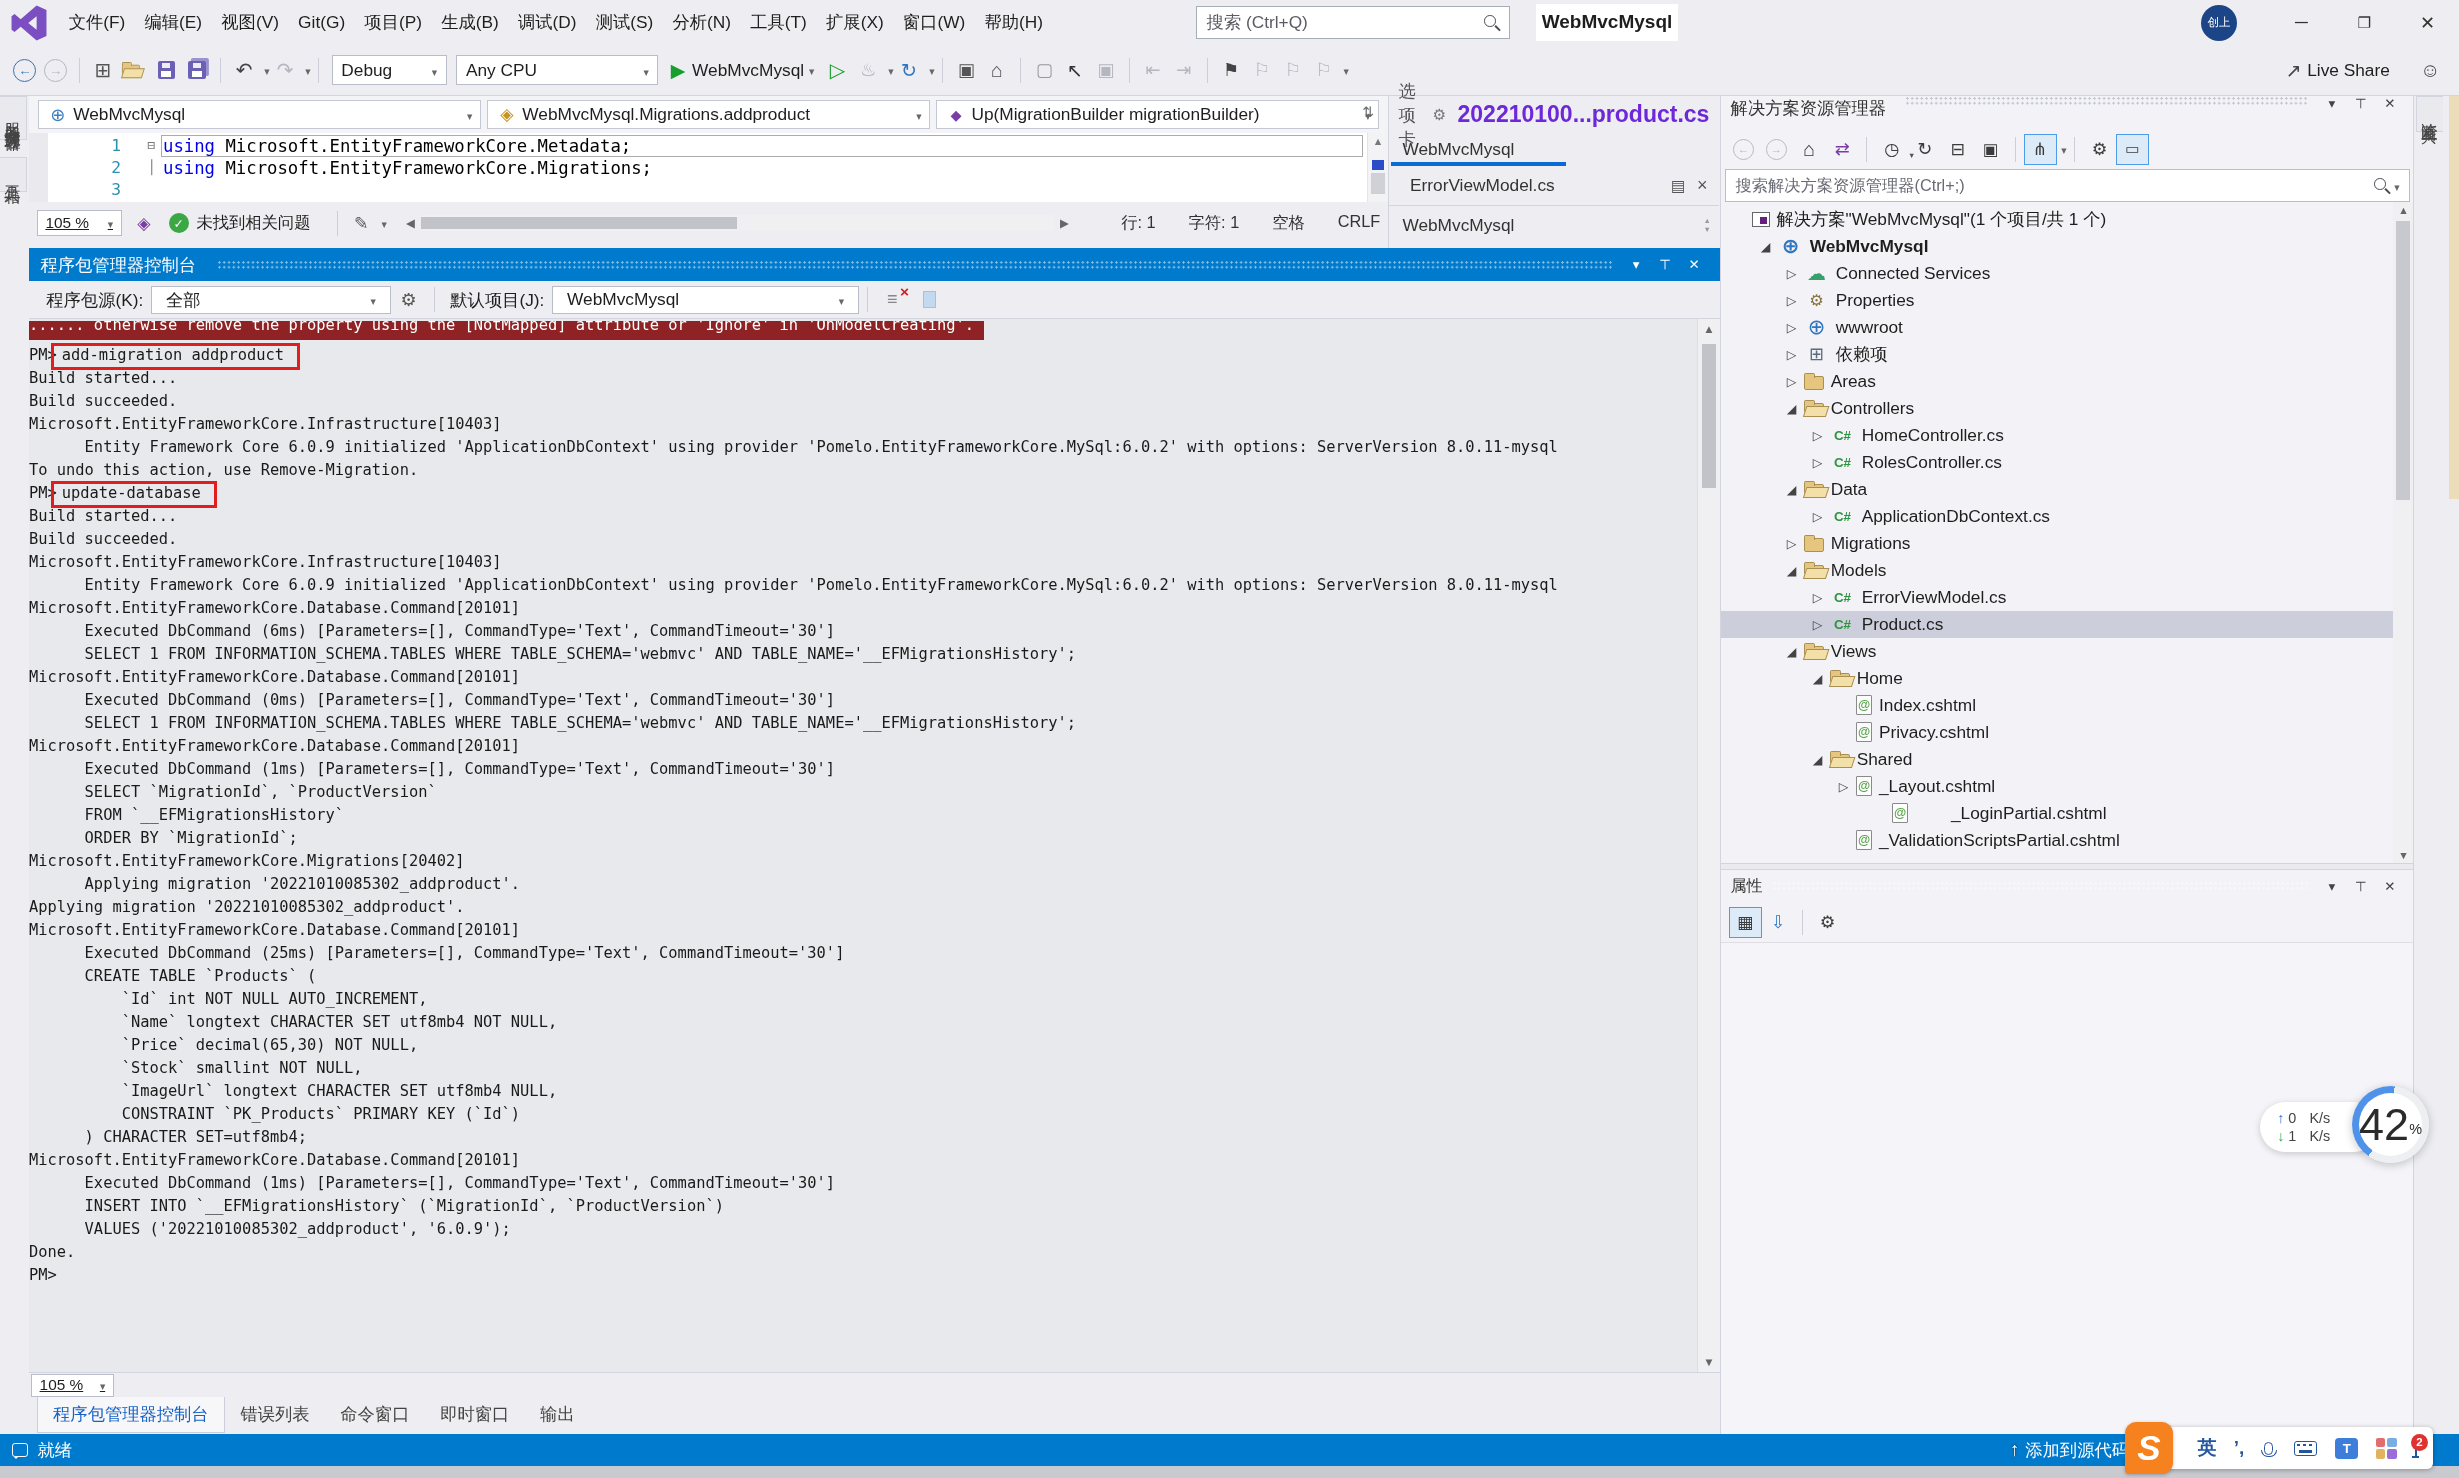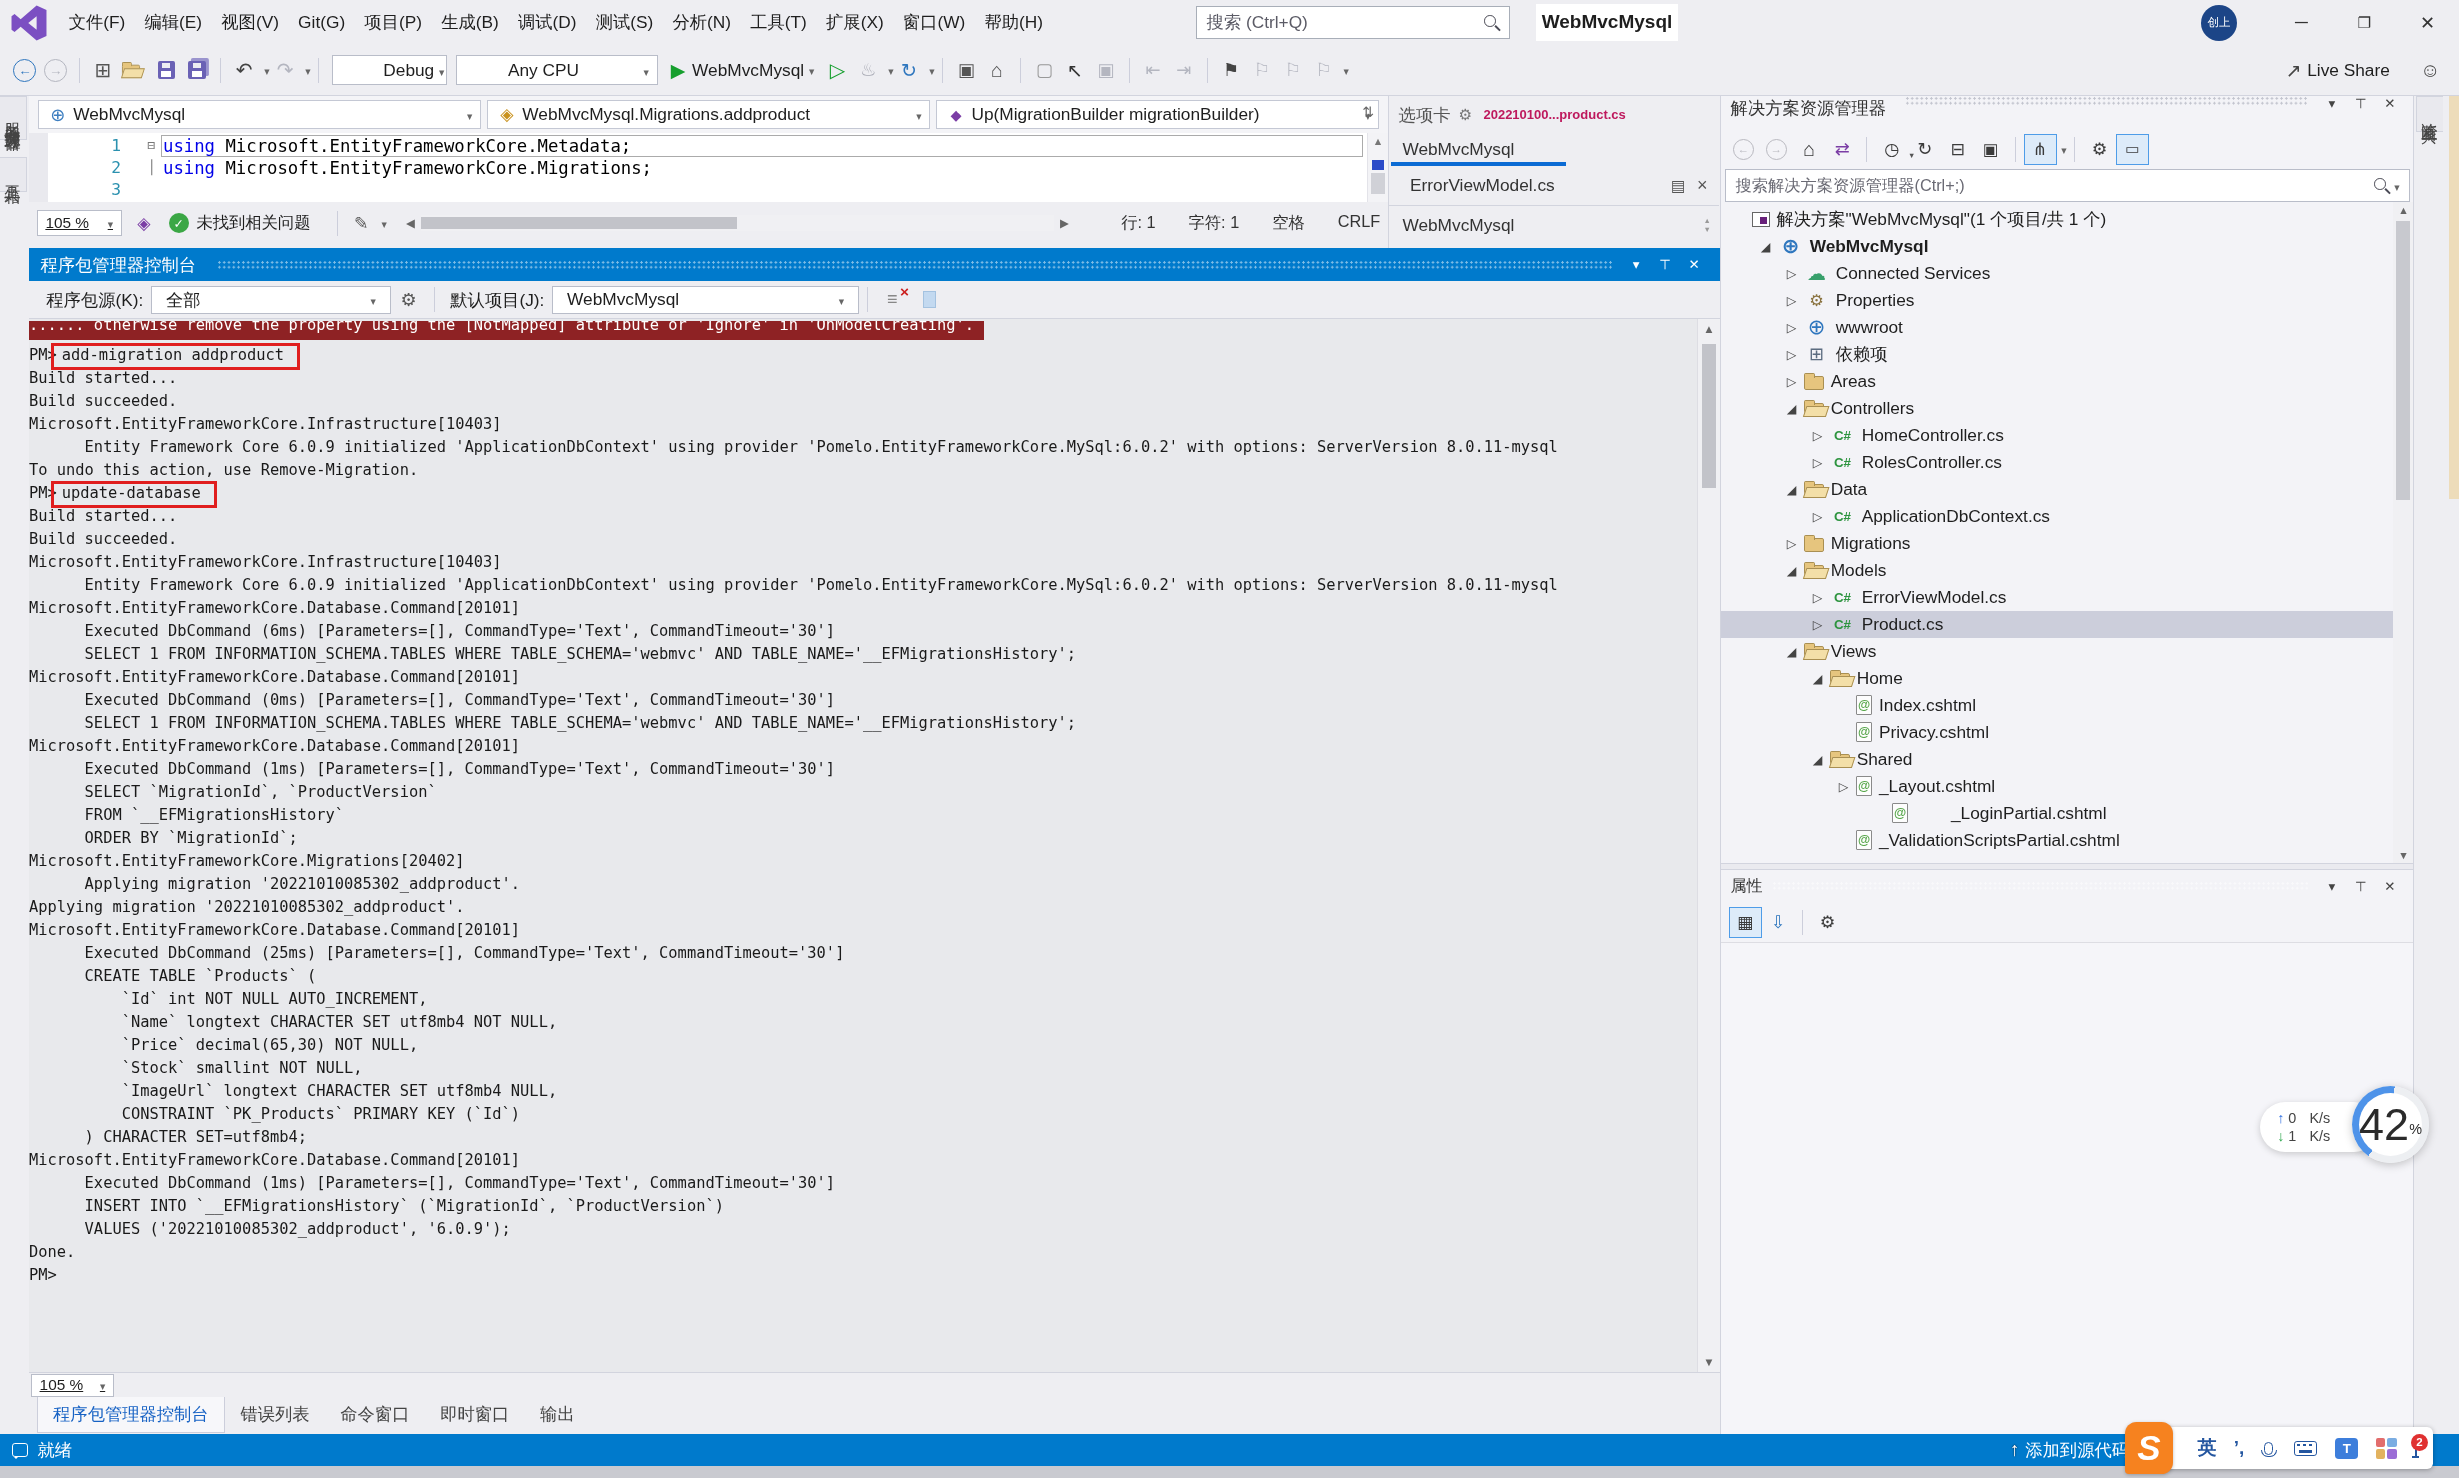--- a/index.html
+++ b/index.html
@@ -41,21 +41,21 @@
     display:flex; align-items:center; justify-content:center; font-size:13.4px; }
   .i-newproj::before { content:"⊞"; font-size:20px; color:#555; }
   .flop { width:17.3px; height:17.3px; background:#6A61B5; border-radius:1.9px; position:relative; }
   .flop::before { content:""; position:absolute; top:1.9px; left:4.8px; right:4.8px; height:4.8px; background:#EDEDF2; }
   .flop::after { content:""; position:absolute; bottom:1.9px; left:3.8px; right:3.8px; height:5.8px; background:#FFF; }
   .flop.all { box-shadow:2.9px -2.9px 0 0 #9A94CE; }
   .i-undo::before { content:"↶"; font-size:20px; color:#444; }
   .i-redo::before { content:"↷"; font-size:20px; color:#B4B6C0; }
   .ddbox { height:30px; background:#FFF; border:1px solid #B9BDC9; display:flex; align-items:center;
     padding:0 8.6px; font-size:17.3px; margin:0 4.8px; }
-  .ddbox .lbl { flex:1;margin-left:42px; }
+  .ddbox .lbl { flex:1; }
   .runbtn { display:flex; align-items:center; margin:0 7.7px; }
   .i-play::before { content:"▶"; color:#169F2E; font-size:19px; margin-right:6.7px; }
   .runlbl { font-size:17.3px; color:#1E1E1E; }
   .i-playo::before { content:"▷"; color:#169F2E; font-size:20px; }
   .i-flame::before { content:"♨"; color:#A8AAB4; font-size:18px; }
   .i-refresh::before { content:"↻"; color:#2E76BE; font-size:19px; }
   .i-findwin::before { content:"▣"; color:#555; }
   .i-homewin::before { content:"⌂"; color:#555; font-size:20px; }
   .i-seldash::before { content:"▢"; color:#999; }
   .i-cursor::before { content:"↖"; color:#333; font-size:19px; }
@@ -120,21 +120,21 @@
   .htrack { flex:1; height:16.3px; background:#F0F0F3; position:relative; }
   .hthumb { position:absolute; left:0; top:1.9px; height:12.5px; width:50%; background:#C2C3C9; }
   .posinfo { display:flex; font-size:16.3px; color:#333; }
   .posinfo span { margin-left:33px; white-space:nowrap; }
 
   
   #tabwell { position:absolute; left:1388px; top:96px; width:331px; height:152px; border-left:1px solid #D2D4DE; background:#EEEEF2; }
   .twA { height:37px; display:flex; align-items:center; padding:0 9.6px; }
   .twhdr { font-size:17.3px; color:#555; margin-right:7.7px; }
   .i-gear::before { content:"⚙"; color:#777; font-size:15.4px; }
-  .twactive { font-weight:bold; font-size:13px; color:#be185d; margin-left:11.5px; white-space:nowrap; }
+  .twactive { font-weight:bold; font-size:23px; color:#6d28d9; margin-left:11.5px; white-space:nowrap; }
   .twB { height:33px; display:flex; align-items:center; padding:0 13.4px; font-size:17.3px; color:#333; position:relative; }
   .twB .blueline { position:absolute; left:1.9px; bottom:0; width:175px; height:3.8px; background:#0B6BD4; }
   .twC { height:40px; display:flex; align-items:center; padding:0 11.5px 0 21px; font-size:17.3px; color:#333;
     border-bottom:1px solid #D2D4DE; }
   .twC .doc { flex:1; white-space:nowrap; }
   .i-preview::before { content:"▤"; color:#555; font-size:15.4px; margin-right:11.5px; }
   .i-close2::before { content:"×"; color:#555; font-size:18px; }
   .twD { height:38px; display:flex; align-items:center; padding:0 9.6px 0 13.4px; font-size:17.3px; color:#333; }
   .twD .g { flex:1; }
   .updn { font-size:8.6px; line-height:8.6px; color:#999; white-space:pre; text-align:center; }

